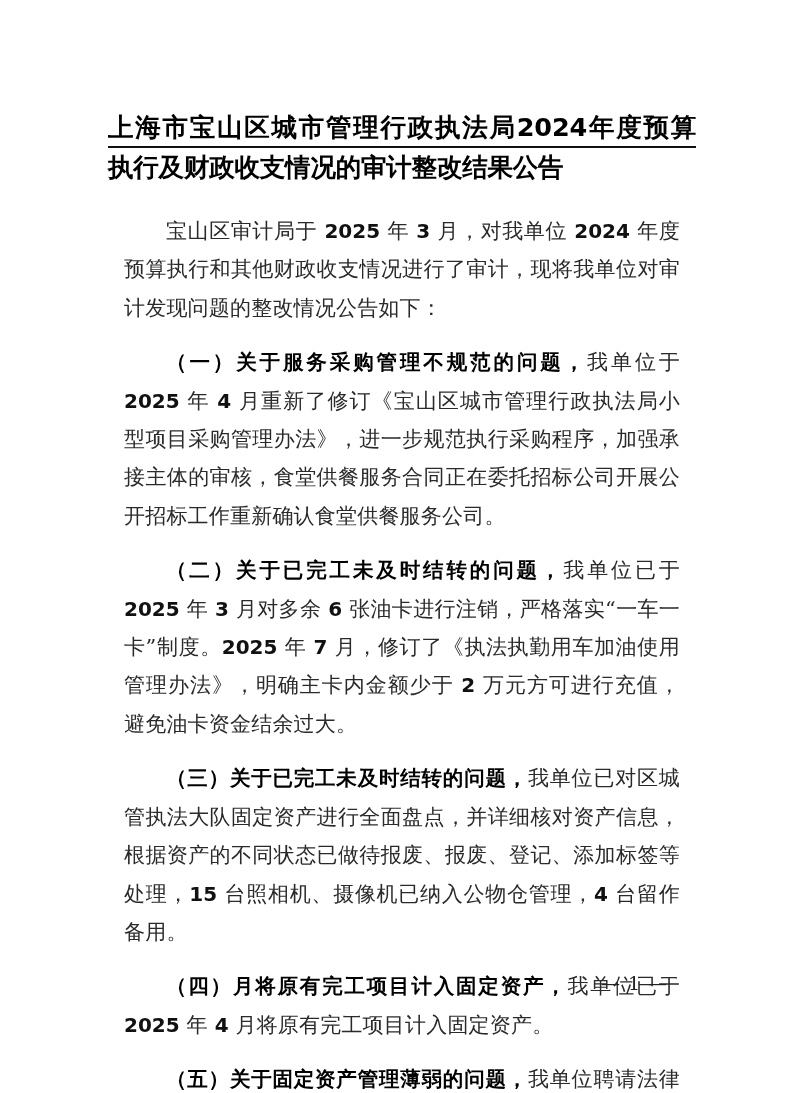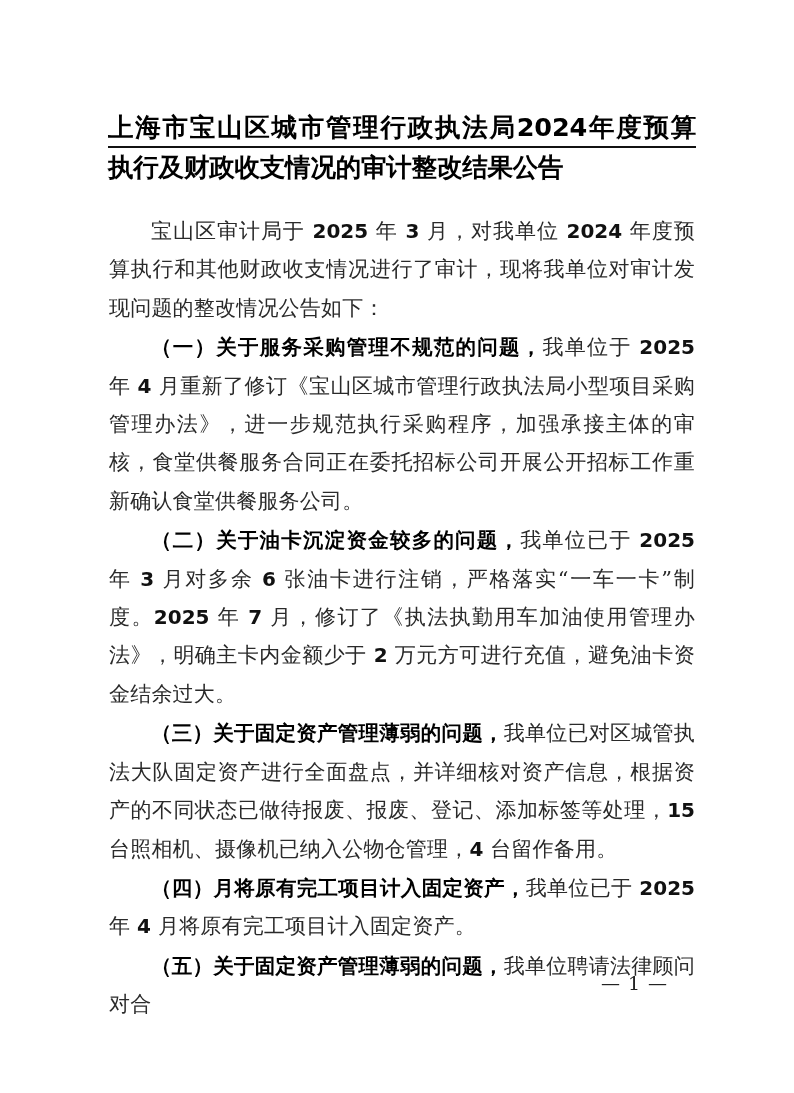--- a/index.html
+++ b/index.html
@@ -57,21 +57,21 @@
     display: block;
     text-align: left;
     white-space: nowrap;
   }
 
   
   .body-block {
     margin-top: 26px;
   }
   p.para {
-    margin: 1px;
+    margin: 16px;
     padding: 0;
     font-size: 21px;
     line-height: 38.4px;
     color: #2a2a2a;
     text-align: justify;
     text-justify: inter-ideograph;
     text-indent: 2em;
     font-family: "DejaVu Serif", "Liberation Serif", serif;
     letter-spacing: 0.2px;
   }
@@ -125,25 +125,25 @@
     <div class="body-block">
       <p class="para">
         <span class="lead"></span><span>宝山区审计局于 <span class="num">2025</span> 年 <span class="num">3</span> 月，对我单位 <span class="num">2024</span> 年度预算执行和其他财政收支情况进行了审计，现将我单位对审计发现问题的整改情况公告如下：</span>
       </p>
 
       <p class="para">
         <span class="lead">（一）关于服务采购管理不规范的问题，</span><span>我单位于 <span class="num">2025</span> 年 <span class="num">4</span> 月重新了修订《宝山区城市管理行政执法局小型项目采购管理办法》，进一步规范执行采购程序，加强承接主体的审核，食堂供餐服务合同正在委托招标公司开展公开招标工作重新确认食堂供餐服务公司。</span>
       </p>
 
       <p class="para">
-        <span class="lead">（二）关于油卡沉淀资金较多的问题，</span><span>我单位已于 <span class="num">2025</span> 年 <span class="num">3</span> 月对多余 <span class="num">6</span> 张油卡进行注销，严格落实“一车一卡”制度。<span class="num">2025</span> 年 <span class="num">7</span> 月，修订了《执法执勤用车加油使用管理办法》，明确主卡内金额少于 <span class="num">2</span> 万元方可进行充值，避免油卡资金结余过大。</span>
+        <span class="lead">（二）关于已完工未及时结转的问题，</span><span>我单位已于 <span class="num">2025</span> 年 <span class="num">3</span> 月对多余 <span class="num">6</span> 张油卡进行注销，严格落实“一车一卡”制度。<span class="num">2025</span> 年 <span class="num">7</span> 月，修订了《执法执勤用车加油使用管理办法》，明确主卡内金额少于 <span class="num">2</span> 万元方可进行充值，避免油卡资金结余过大。</span>
       </p>
 
       <p class="para">
-        <span class="lead">（三）关于固定资产管理薄弱的问题，</span><span>我单位已对区城管执法大队固定资产进行全面盘点，并详细核对资产信息，根据资产的不同状态已做待报废、报废、登记、添加标签等处理，<span class="num">15</span> 台照相机、摄像机已纳入公物仓管理，<span class="num">4</span> 台留作备用。</span>
+        <span class="lead">（三）关于已完工未及时结转的问题，</span><span>我单位已对区城管执法大队固定资产进行全面盘点，并详细核对资产信息，根据资产的不同状态已做待报废、报废、登记、添加标签等处理，<span class="num">15</span> 台照相机、摄像机已纳入公物仓管理，<span class="num">4</span> 台留作备用。</span>
       </p>
 
       <p class="para">
         <span class="lead">（四）月将原有完工项目计入固定资产，</span><span>我单位已于 <span class="num">2025</span> 年 <span class="num">4</span> 月将原有完工项目计入固定资产。</span>
       </p>
 
       <p class="para">
         <span class="lead">（五）关于固定资产管理薄弱的问题，</span><span>我单位聘请法律顾问对合</span>
       </p>
     </div>

